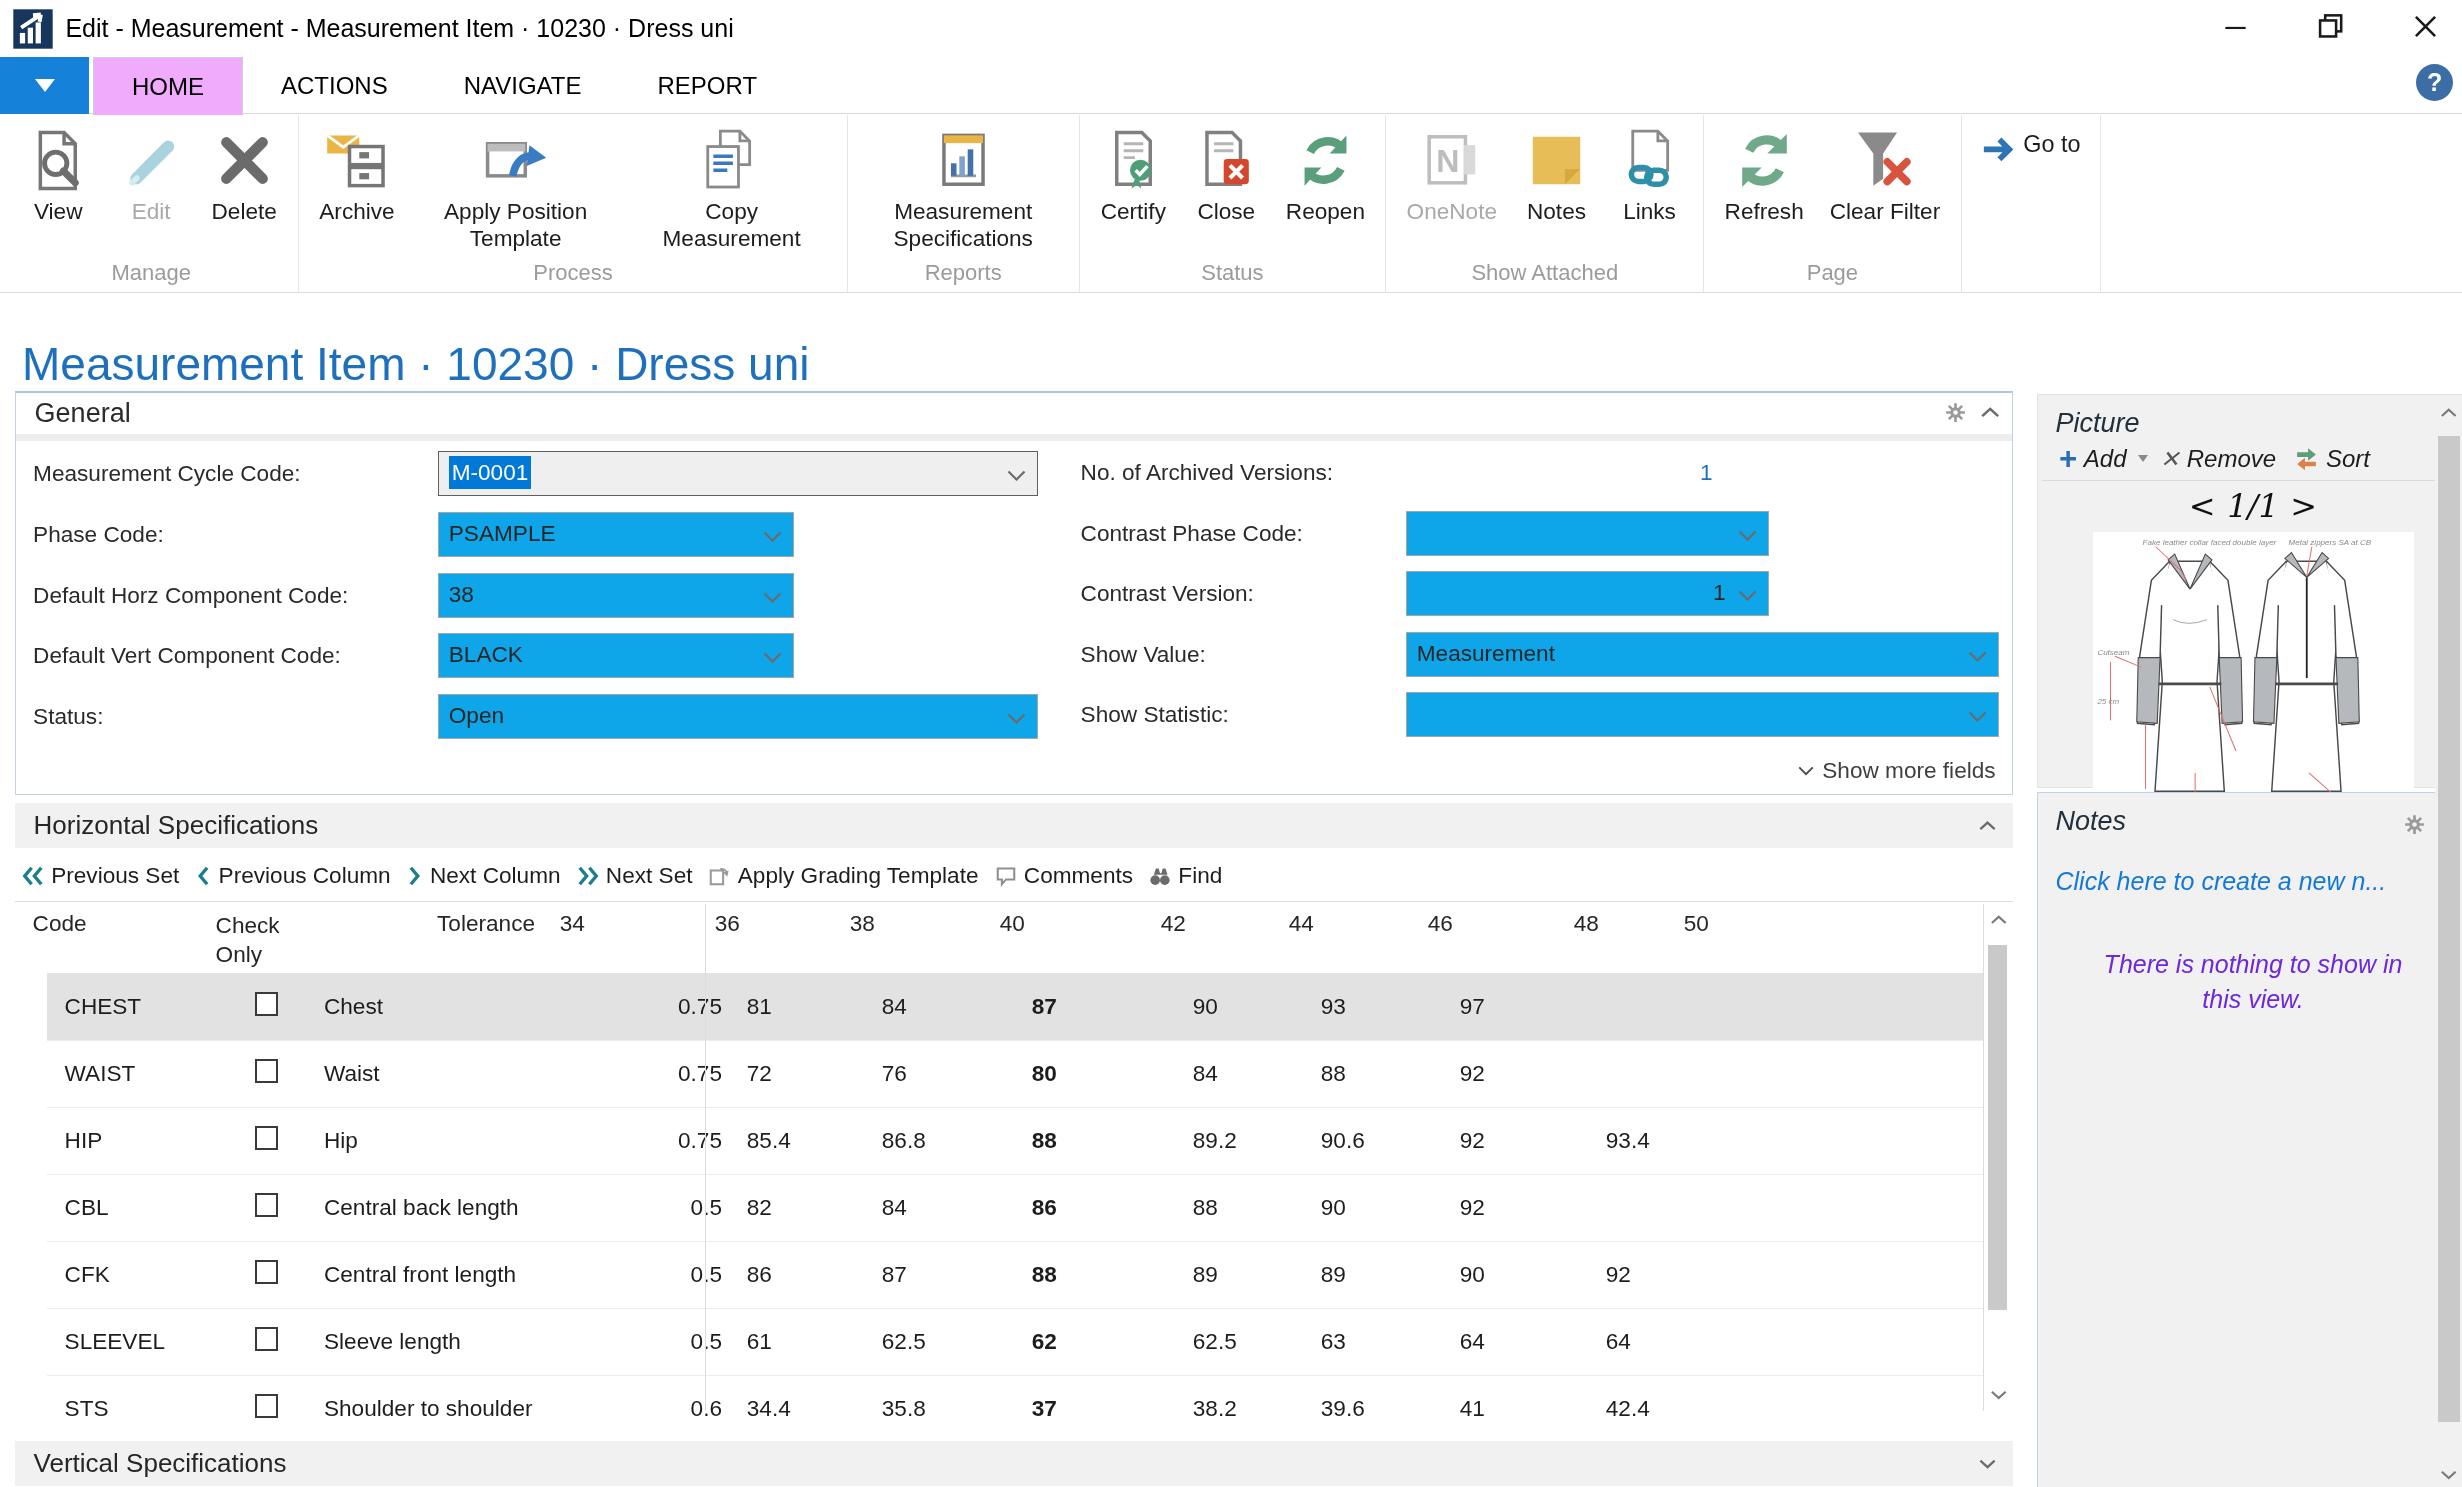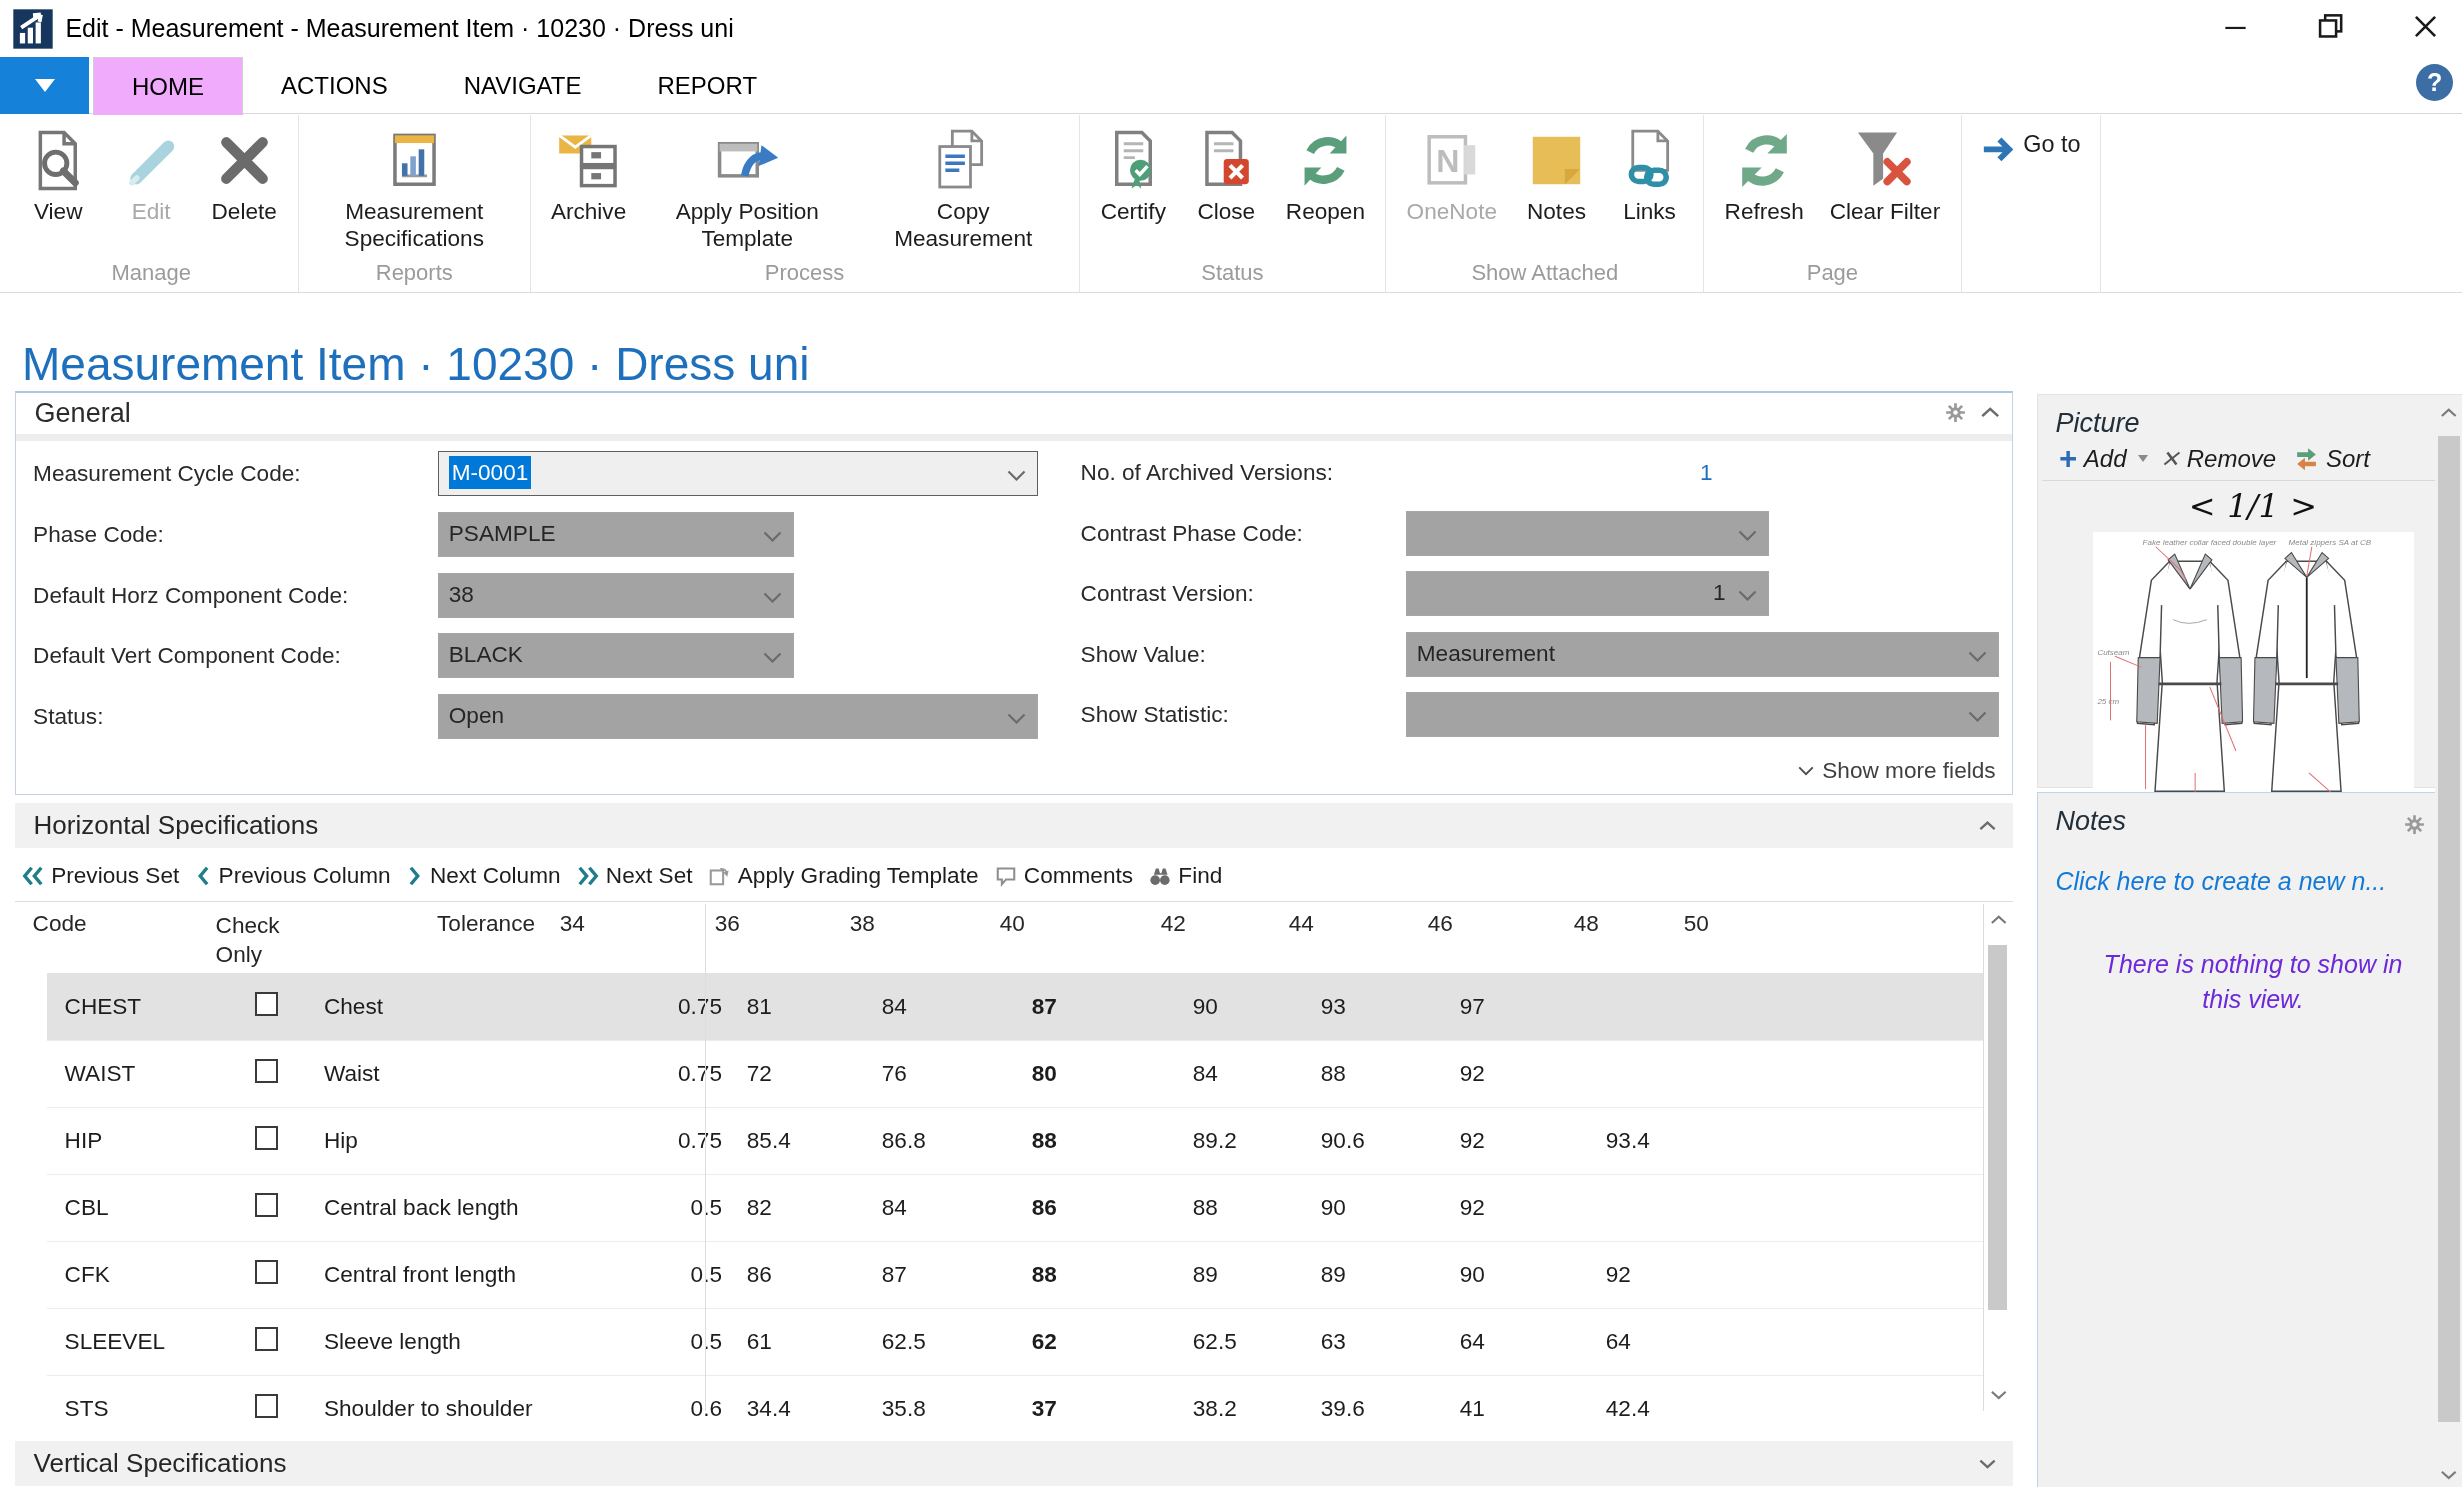--- a/index.html
+++ b/index.html
@@ -36,21 +36,21 @@
 
   
   .page-title { position:absolute; left:22px; top:337px; font-size:46px; color:#1e70bc; }
 
   
   .general-card { position:absolute; left:14.6px; top:391px; width:1998px; height:404px; background:#fff; border:1.5px solid #c3d2e2; border-top:2.9px solid #a9c7e2; }
   .card-head { height:41px; display:flex; align-items:center; padding-left:19px; font-size:27px; color:#2b2b2b; position:relative; }
   .card-head .head-icons { position:absolute; right:11.7px; top:7.3px; display:flex; gap:11.7px; align-items:center; }
   .card-strip { height:7.3px; background:#ededed; }
   .fld-label { position:absolute; font-size:22.6px; color:#2a2a2a; line-height:45px; white-space:nowrap; }
-  .fld { position:absolute; height:45px; border:1.5px solid #a6a6a6; background:#a3a3a3; font-size:22.6px; line-height:42px; padding-left:10.2px; white-space:nowrap; }
+  .fld { position:absolute; height:45px; border:1.5px solid #a6a6a6; background:#0ea5e9; font-size:22.6px; line-height:42px; padding-left:10.2px; white-space:nowrap; }
   .fld .chv { position:absolute; right:10.2px; top:17.5px; }
   .fld.focused { border-color:#5f5f5f; background:#efefef; }
   .fld.focused .selval { background:#0078d7; color:#fff; padding:4.4px 2.9px; }
   .fld .rt { position:absolute; right:42px; top:0; }
   .link-val { position:absolute; font-size:22.6px; color:#1e70bc; line-height:45px; text-align:right; }
   .show-more { position:absolute; right:16px; bottom:10.2px; font-size:22.6px; color:#3f3f3f; display:flex; align-items:center; gap:8.8px; }
 
   
   .band { position:absolute; left:14.6px; width:1998px; height:45px; background:#f1f1f1; display:flex; align-items:center; padding-left:19px; font-size:26px; color:#262626; }
   .band .band-chv { position:absolute; right:16px; }
@@ -185,73 +185,73 @@
       </div>
     </div>
     <div class="rgroup-label">Manage</div>
   </div>
 
   <div class="rgroup">
     <div class="rbtns">
       <div class="rbtn">
         <span class="ricon">
           <svg width="67" height="67" viewBox="0 0 96 96">
+              <path d="M6 12h46v26H6z" fill="#eab545"></path>
+              <path d="M6 12l23 17 23-17" stroke="#fff" stroke-width="4" fill="none"></path>
+              <rect x="38" y="28" width="48" height="26" fill="#fff" stroke="#767676" stroke-width="5"></rect>
+              <rect x="52" y="36" width="14" height="9" fill="#767676"></rect>
+              <rect x="38" y="58" width="48" height="26" fill="#fff" stroke="#767676" stroke-width="5"></rect>
+              <rect x="52" y="66" width="14" height="9" fill="#767676"></rect>
+            </svg>
+        </span>
+        <span class="rlbl">Archive</span>
+      </div>
+      <div class="rbtn">
+        <span class="ricon">
+          <svg width="67" height="67" viewBox="0 0 96 96">
+              <rect x="8" y="24" width="54" height="46" fill="#fff" stroke="#8a8a8a" stroke-width="5"></rect>
+              <rect x="8" y="24" width="54" height="11" fill="#bdbdbd"></rect>
+              <path d="M44 70 C48 48 60 40 74 42" fill="none" stroke="#3a7cc4" stroke-width="11"></path>
+              <path d="M68 26 L92 44 L64 56 Z" fill="#3a7cc4"></path>
+            </svg>
+        </span>
+        <span class="rlbl">Apply Position Template</span>
+      </div>
+      <div class="rbtn">
+        <span class="ricon">
+          <svg width="67" height="67" viewBox="0 0 96 96">
+              <path d="M32 6h28l14 14v34H32z" fill="#fff" stroke="#8a8a8a" stroke-width="4"></path>
+              <path d="M60 6v14h14" fill="none" stroke="#8a8a8a" stroke-width="4"></path>
+              <rect x="14" y="28" width="44" height="58" fill="#fff" stroke="#8a8a8a" stroke-width="4"></rect>
+              <path d="M22 42h28M22 52h28M22 62h20" stroke="#3c78c0" stroke-width="5"></path>
+            </svg>
+        </span>
+        <span class="rlbl">Copy Measurement</span>
+      </div>
+    </div>
+    <div class="rgroup-label">Process</div>
+  </div>
+
+  <div class="rgroup">
+    <div class="rbtns">
+      <div class="rbtn">
+        <span class="ricon">
+          <svg width="67" height="67" viewBox="0 0 96 96">
               <rect x="20" y="12" width="56" height="70" fill="#fff" stroke="#7a7a7a" stroke-width="5"></rect>
               <rect x="20" y="12" width="56" height="11" fill="#eab545"></rect>
               <path d="M30 70h36" stroke="#9a9a9a" stroke-width="4"></path>
               <rect x="30" y="52" width="8" height="18" fill="#4472a8"></rect>
               <rect x="42" y="42" width="8" height="28" fill="#7fa3cc"></rect>
               <rect x="54" y="32" width="8" height="38" fill="#4472a8"></rect>
             </svg>
         </span>
         <span class="rlbl">Measurement Specifications</span>
       </div>
     </div>
     <div class="rgroup-label">Reports</div>
-  </div>
-
-  <div class="rgroup">
-    <div class="rbtns">
-      <div class="rbtn">
-        <span class="ricon">
-          <svg width="67" height="67" viewBox="0 0 96 96">
-              <path d="M6 12h46v26H6z" fill="#eab545"></path>
-              <path d="M6 12l23 17 23-17" stroke="#fff" stroke-width="4" fill="none"></path>
-              <rect x="38" y="28" width="48" height="26" fill="#fff" stroke="#767676" stroke-width="5"></rect>
-              <rect x="52" y="36" width="14" height="9" fill="#767676"></rect>
-              <rect x="38" y="58" width="48" height="26" fill="#fff" stroke="#767676" stroke-width="5"></rect>
-              <rect x="52" y="66" width="14" height="9" fill="#767676"></rect>
-            </svg>
-        </span>
-        <span class="rlbl">Archive</span>
-      </div>
-      <div class="rbtn">
-        <span class="ricon">
-          <svg width="67" height="67" viewBox="0 0 96 96">
-              <rect x="8" y="24" width="54" height="46" fill="#fff" stroke="#8a8a8a" stroke-width="5"></rect>
-              <rect x="8" y="24" width="54" height="11" fill="#bdbdbd"></rect>
-              <path d="M44 70 C48 48 60 40 74 42" fill="none" stroke="#3a7cc4" stroke-width="11"></path>
-              <path d="M68 26 L92 44 L64 56 Z" fill="#3a7cc4"></path>
-            </svg>
-        </span>
-        <span class="rlbl">Apply Position Template</span>
-      </div>
-      <div class="rbtn">
-        <span class="ricon">
-          <svg width="67" height="67" viewBox="0 0 96 96">
-              <path d="M32 6h28l14 14v34H32z" fill="#fff" stroke="#8a8a8a" stroke-width="4"></path>
-              <path d="M60 6v14h14" fill="none" stroke="#8a8a8a" stroke-width="4"></path>
-              <rect x="14" y="28" width="44" height="58" fill="#fff" stroke="#8a8a8a" stroke-width="4"></rect>
-              <path d="M22 42h28M22 52h28M22 62h20" stroke="#3c78c0" stroke-width="5"></path>
-            </svg>
-        </span>
-        <span class="rlbl">Copy Measurement</span>
-      </div>
-    </div>
-    <div class="rgroup-label">Process</div>
   </div>
 
   <div class="rgroup">
     <div class="rbtns">
       <div class="rbtn">
         <span class="ricon">
           <svg width="67" height="67" viewBox="0 0 96 96">
               <path d="M24 8h36l12 12v62H24z" fill="#fff" stroke="#808080" stroke-width="5"></path>
               <path d="M34 24h28M34 34h28M34 44h16" stroke="#b5b5b5" stroke-width="4"></path>
               <circle cx="58" cy="62" r="15" fill="#4e9e78"></circle>

